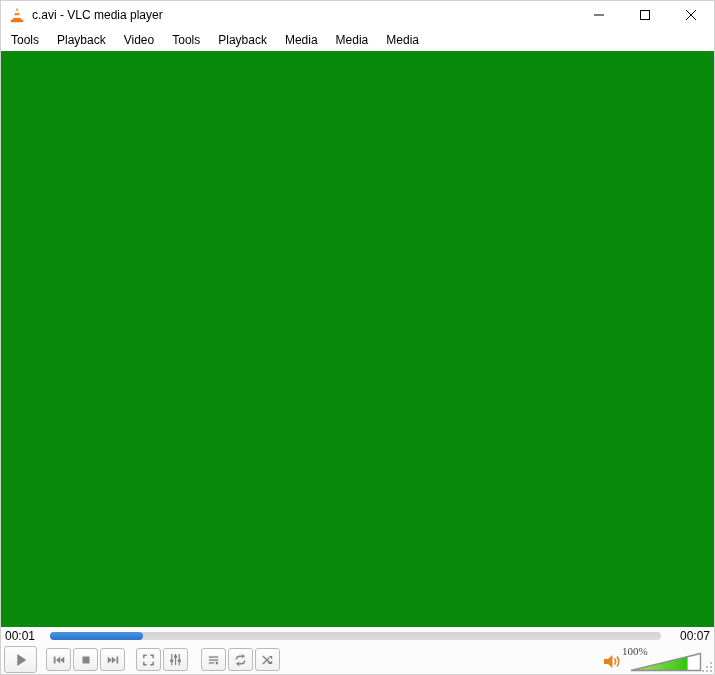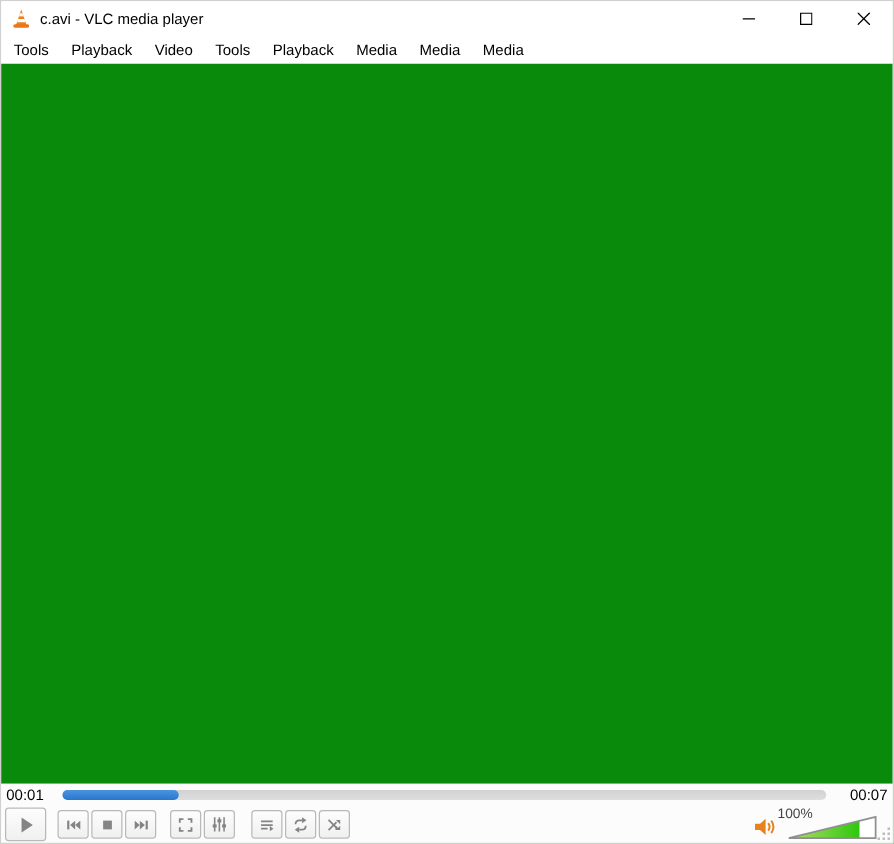--- a/index.html
+++ b/index.html
@@ -60,21 +60,21 @@
     border: 1px solid #b9b9b9; border-radius: 3px;
     display: flex; align-items: center; justify-content: center; cursor: pointer;
   }
   .btn-play { width: 33px; height: 27px; }
   .btn-sm { width: 25px; height: 23px; }
   .grp { display: flex; gap: 2px; }
   .sp-a { width: 9px; } .sp-b { width: 11px; } .sp-c { width: 13px; }
 
   .vol-zone { position: absolute; right: 12px; bottom: 2px; display: flex; align-items: flex-end; }
   .speaker { margin-right: 8px; margin-bottom: 2px; cursor: pointer; }
-  .vol-wrap { position: relative; width: 72px; height: 26px; cursor: pointer; }
+  .vol-wrap { position: relative; width: 72px; height: 26px; cursor: pointer; font-family: Liberation Serif, serif; }
   .vol-pct { position: absolute; left: -8px; top: -1px; font-size: 11px; color: #444; }
   .vol-wrap svg.wedge { position: absolute; left: 0; bottom: 0; }
 
   .resize-grip { position: absolute; right: 1px; bottom: 1px; }
 </style>
 </head>
 <body>
 
 <div class="window">
 

